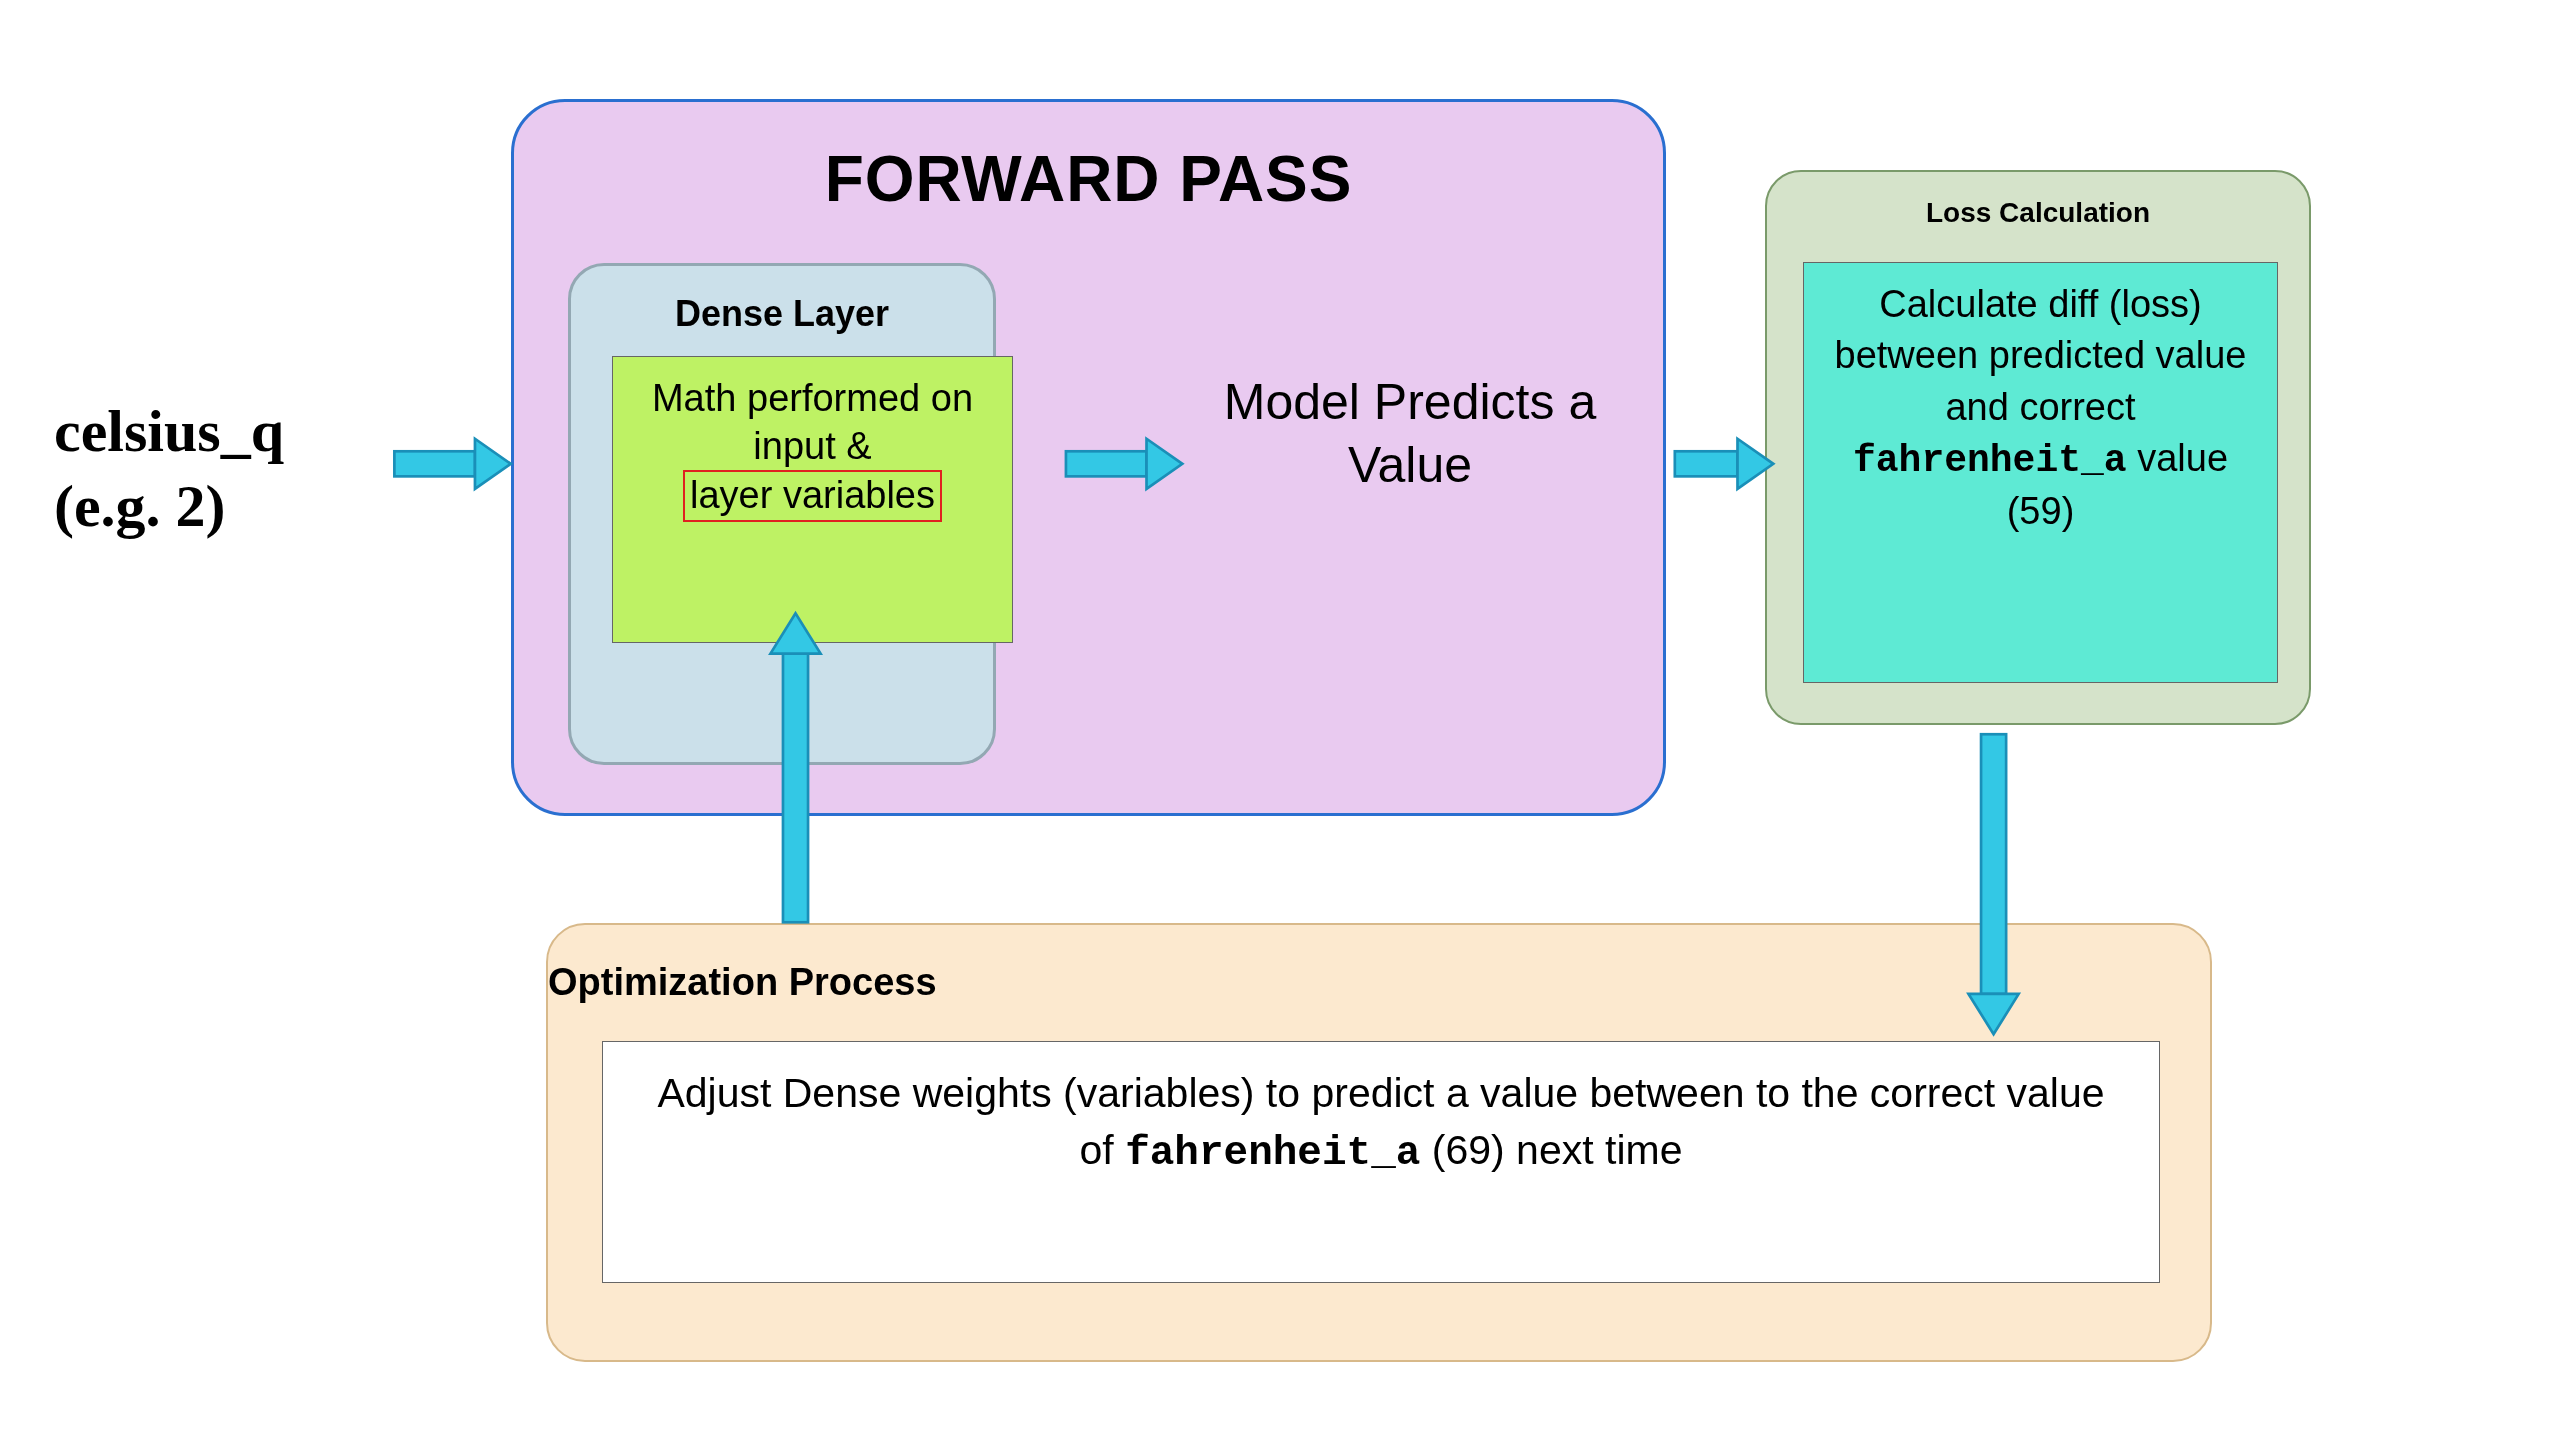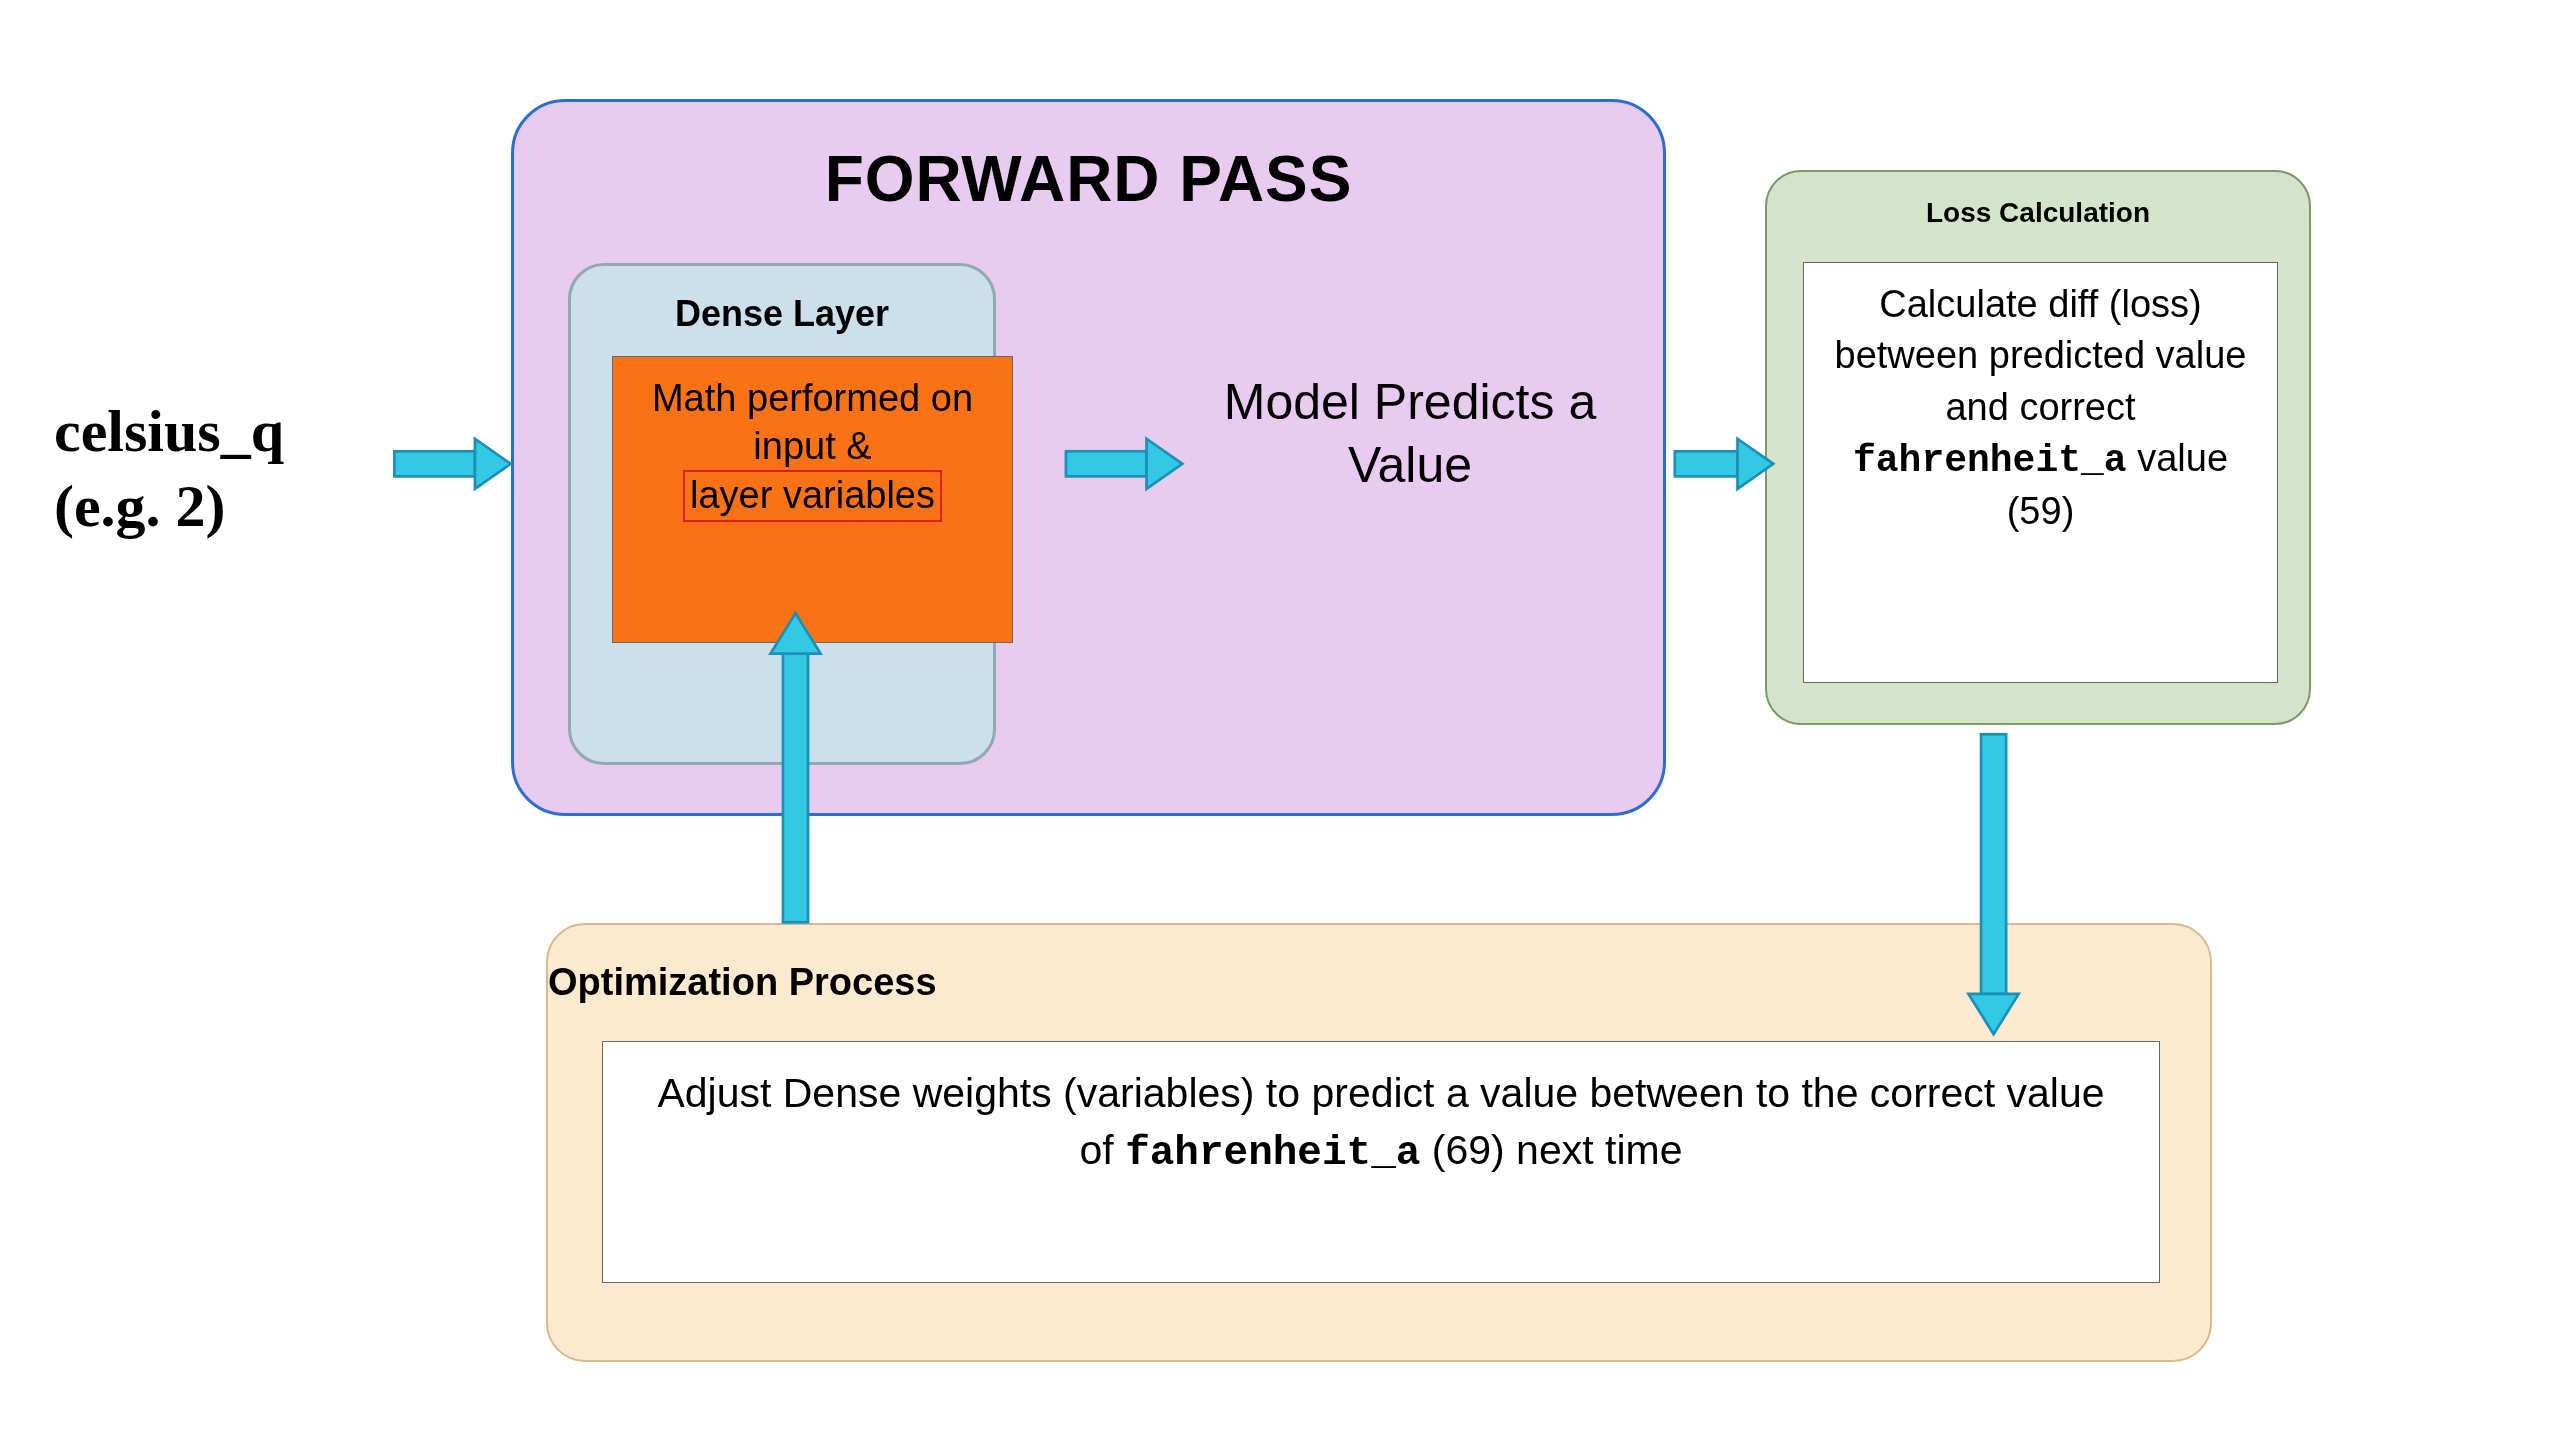--- a/index.html
+++ b/index.html
@@ -8,31 +8,31 @@
 
 .box{position:absolute;box-sizing:border-box}
 
 
 .forward{background:#e9caf0;border:3.6px solid #2a6fd0;border-radius:54px}
 .forward-title{font-size:64px;font-weight:900;letter-spacing:0.9px}
 
 
 .dense{background:#cbe0ea;border:3.6px solid #93a8b3;border-radius:36px}
 .dense-title{font-size:36px;font-weight:900}
-.dense-inner{position:absolute;background:#f97316;border:1.8px solid #666;box-sizing:border-box;padding:18px 16px;text-align:center}
+.dense-inner{position:absolute;background:#bef264;border:1.8px solid #666;box-sizing:border-box;padding:18px 16px;text-align:center}
 .dense-text{font-size:38px;line-height:1.25}
 .layer-var{border:2.7px solid #e02020;display:inline-block;padding:0 5.4px}
 
 
 .predict{font-size:50px;text-align:center;line-height:1.25}
 
 
 .loss{background:#d5e3ca;border:2.7px solid #7a9a6a;border-radius:36px}
 .loss-title{font-size:28px;font-weight:900;text-align:center}
-.loss-inner{position:absolute;background:#ffffff;border:1.8px solid #666;box-sizing:border-box;text-align:center;font-size:38px;line-height:1.35;padding:16px 10.7px}
+.loss-inner{position:absolute;background:#5eead4;border:1.8px solid #666;box-sizing:border-box;text-align:center;font-size:38px;line-height:1.35;padding:16px 10.7px}
 
 
 .opt{background:#fce9cf;border:2.7px solid #d8b98a;border-radius:39px}
 .opt-title{font-size:38px;font-weight:900;}
 .opt-inner{position:absolute;background:#fff;border:1.8px solid #666;box-sizing:border-box;text-align:center;font-size:41px;line-height:1.4;padding:23px 36px}
 
 
 .input-label{font-family:Liberation Serif, serif;font-weight:700;font-size:60px;line-height:1.25}
 
 .mono{font-family:"Courier New",monospace;font-weight:700}

